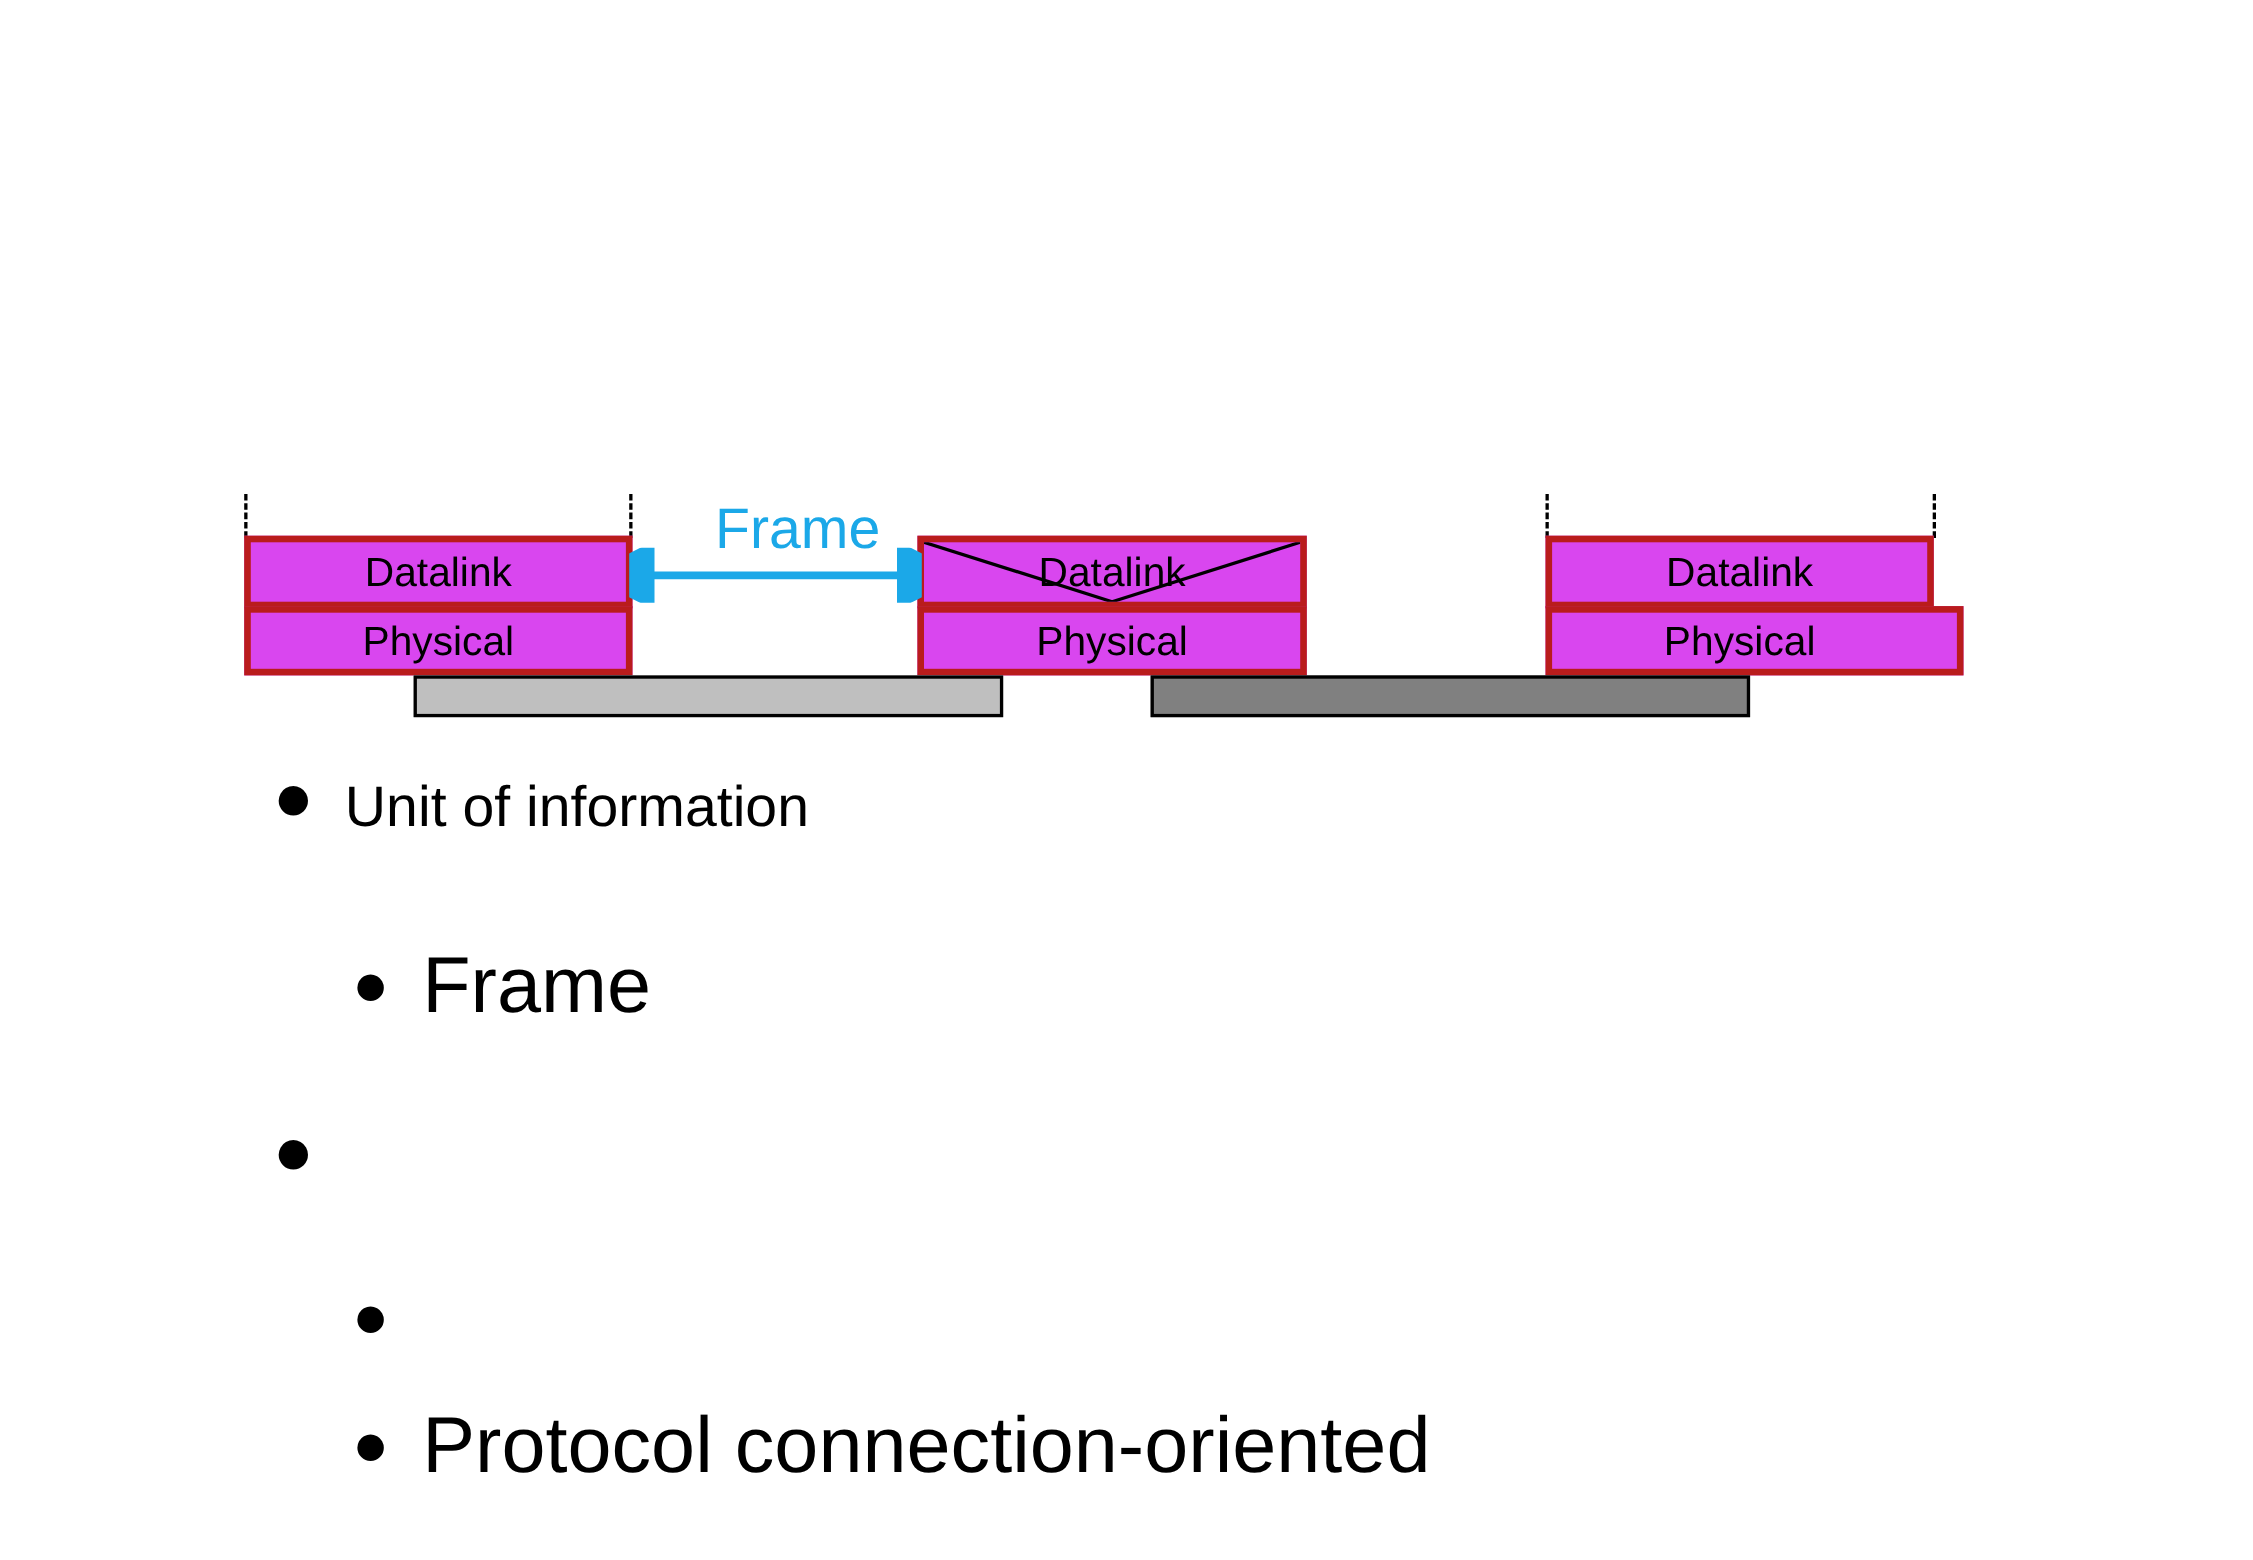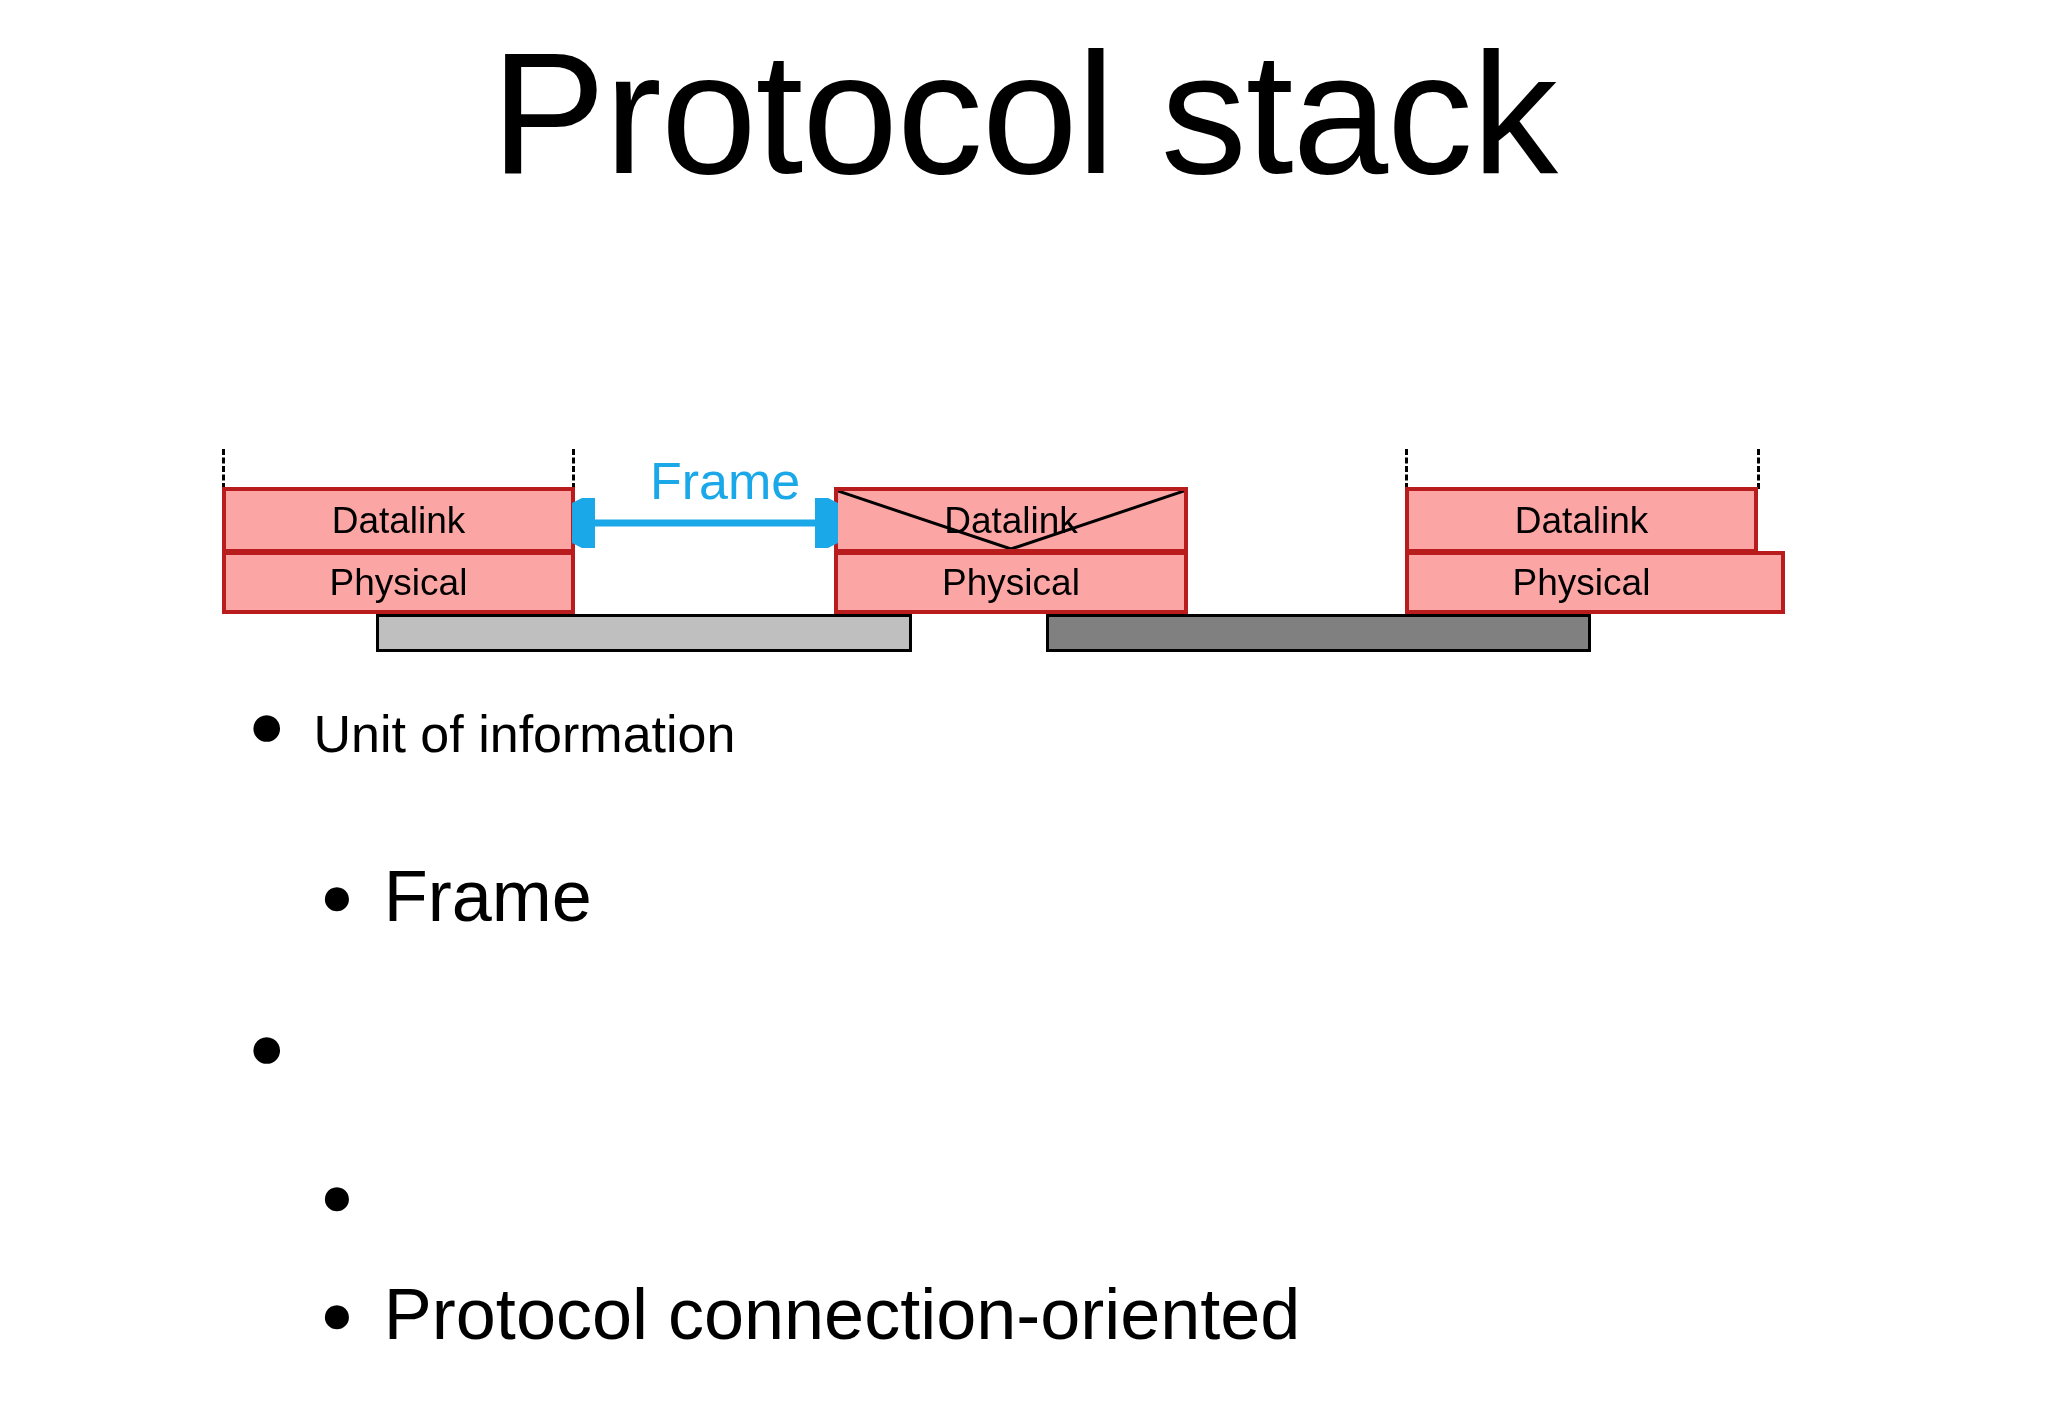--- a/index.html
+++ b/index.html
@@ -45,22 +45,22 @@
     top: 0;
     width: 2048px;
     height: 1418px;
     pointer-events: none;
   }
   .diagram > * { pointer-events: auto; }
 
   .stack-cell {
     position: absolute;
     box-sizing: border-box;
-    border: 4px solid #b91c1c;
-    background: #fca5a5;
+    border: 6px solid #b91c1c;
+    background: #d946ef;
     display: flex;
     align-items: center;
     justify-content: center;
     overflow: visible;
   }
   .cell-label {
     font-family: "Liberation Sans", sans-serif;
     font-size: 37px;
     font-weight: 400;
     color: #000000;
@@ -142,21 +142,20 @@
   .sp-a { height: 98px; }
   .sp-b { height: 90px; }
   .sp-c { height: 48px; }
 </style>
 </head>
 <body>
 
 <div id="slide">
 
   <div class="title-block">
-    <div class="title-line">Protocol stack</div>
   </div>
 
   <div class="diagram">
 
     <div class="dashdot" style="left:222px; top:449px; height:40px;"></div>
     <div class="dashdot" style="left:572px; top:449px; height:40px;"></div>
     <div class="dashdot" style="left:1405px; top:449px; height:40px;"></div>
     <div class="dashdot" style="left:1757px; top:449px; height:40px;"></div>
 
     <div class="stack-cell" style="left:222px; top:487px; width:353px; height:66px;">

